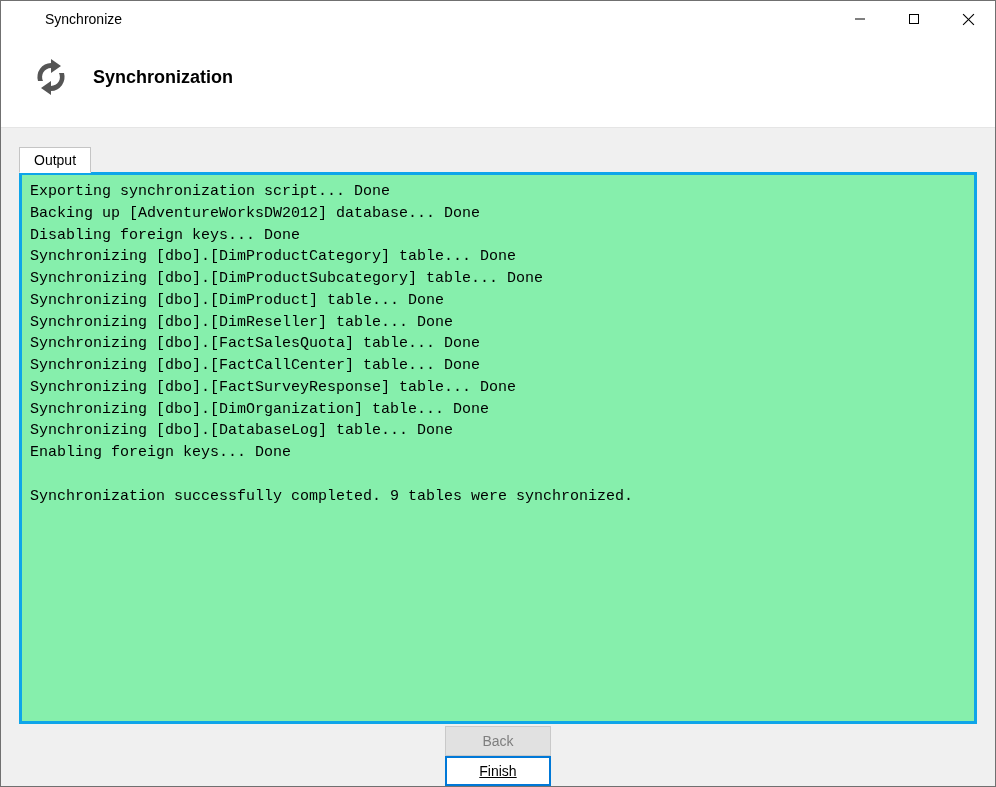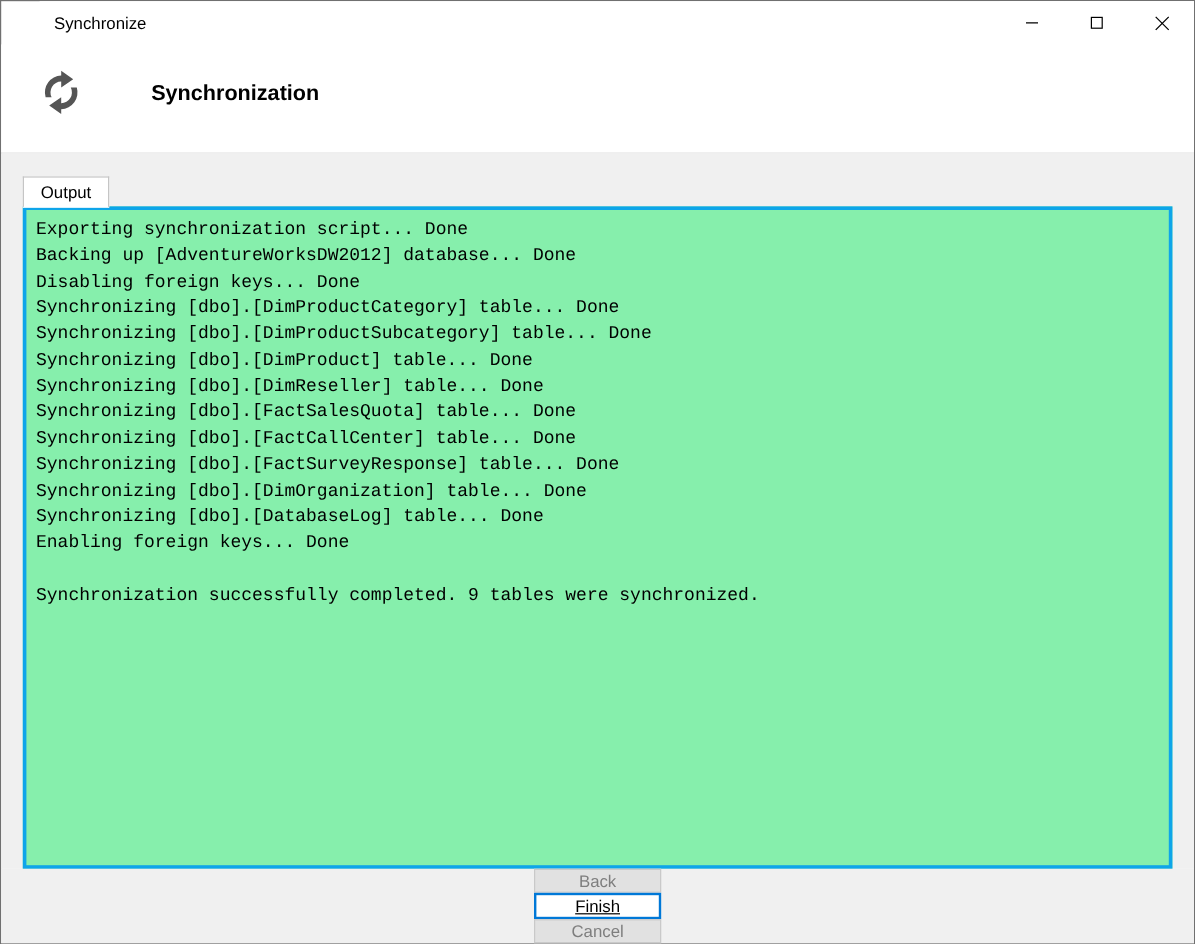--- a/index.html
+++ b/index.html
@@ -58,21 +58,20 @@
   .header-icon {
     width: 40px;
     height: 40px;
     margin-right: 22px;
     color: #555;
   }
   .header-title {
     font-size: 18px;
     font-weight: 700;
     color: #000;
-    margin-left: 33px;
   }
 
   
   .divider {
     height: 1px;
     background: #e5e5e5;
   }
 
   
   .body {
@@ -206,16 +205,15 @@
 Synchronizing [dbo].[DimOrganization] table... Done
 Synchronizing [dbo].[DatabaseLog] table... Done
 Enabling foreign keys... Done
 
 Synchronization successfully completed. 9 tables were synchronized.</div>
   </div>
 
   <div class="footer">
     <button class="btn disabled" disabled="">Back</button>
     <button class="btn primary">Finish</button>
-    <button class="btn disabled" disabled="">Cancel</button>
   </div>
 
 </div>
 
 </body></html>

